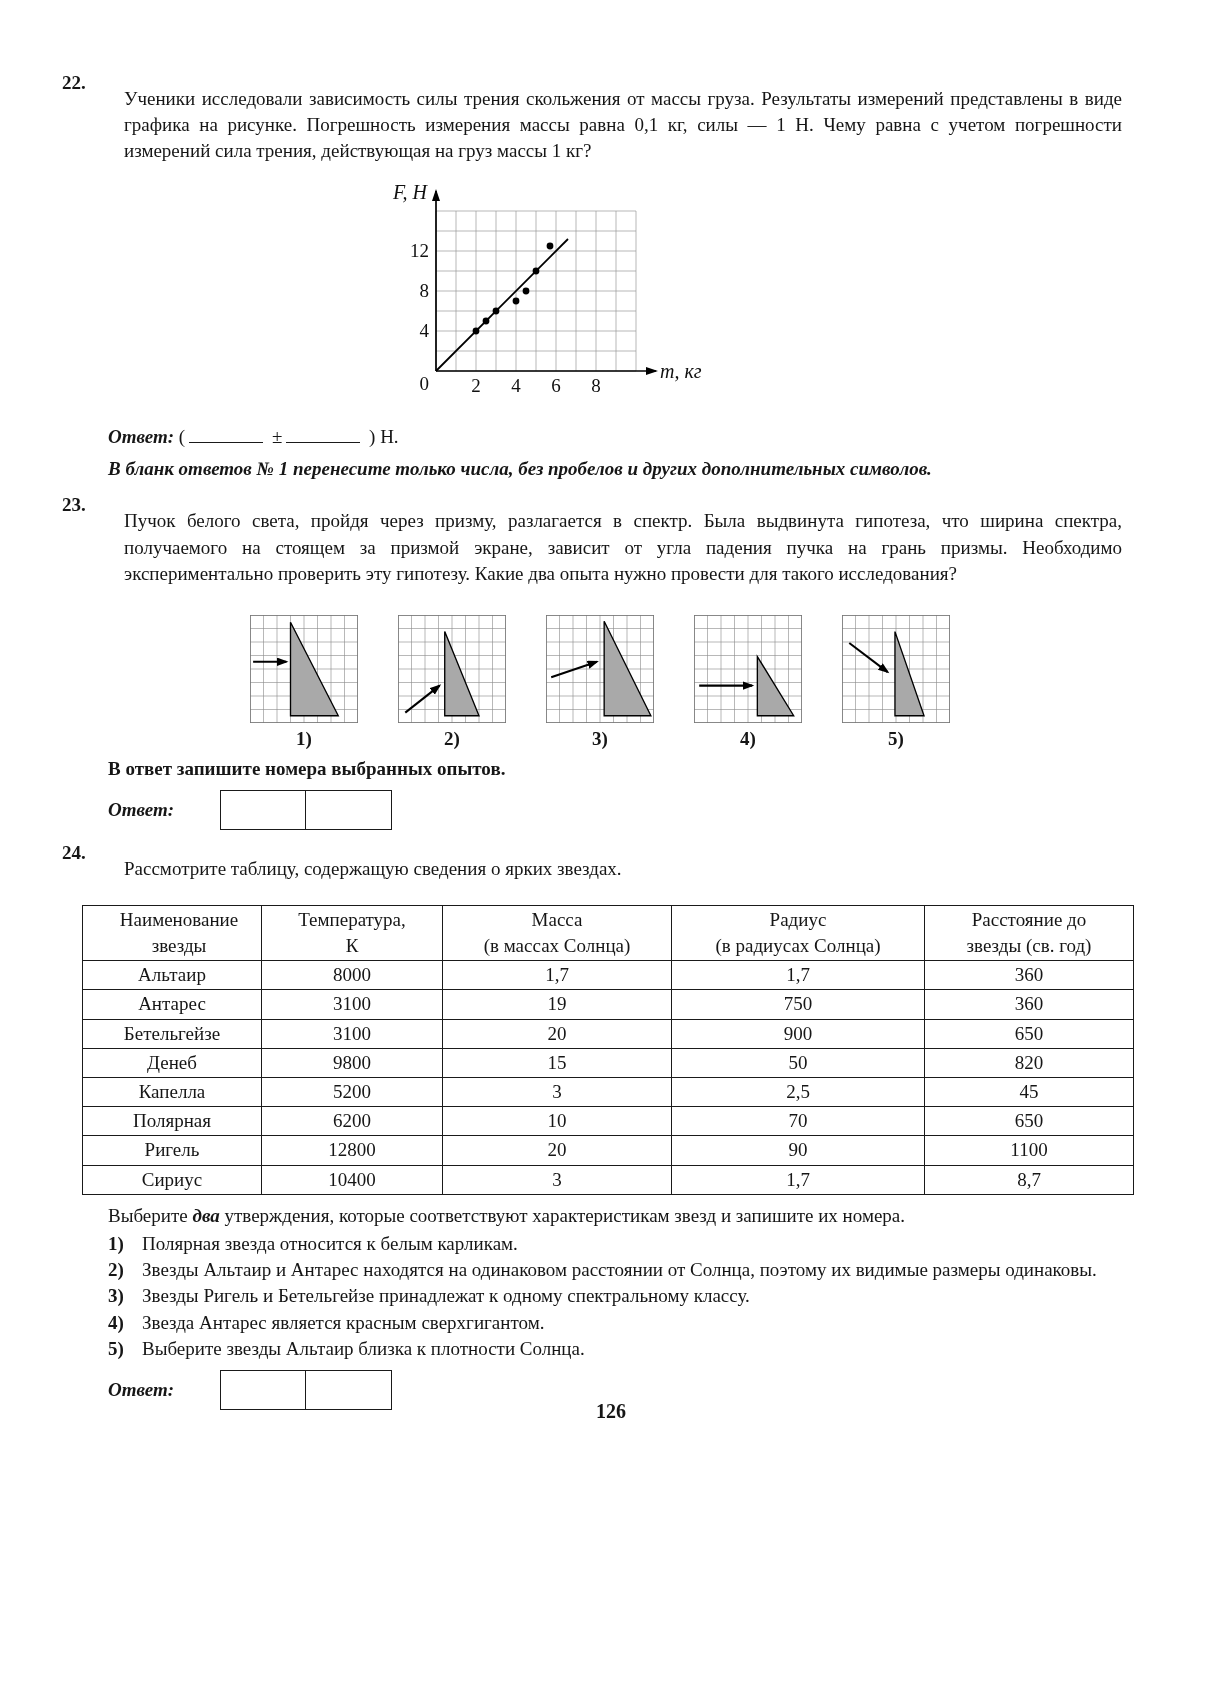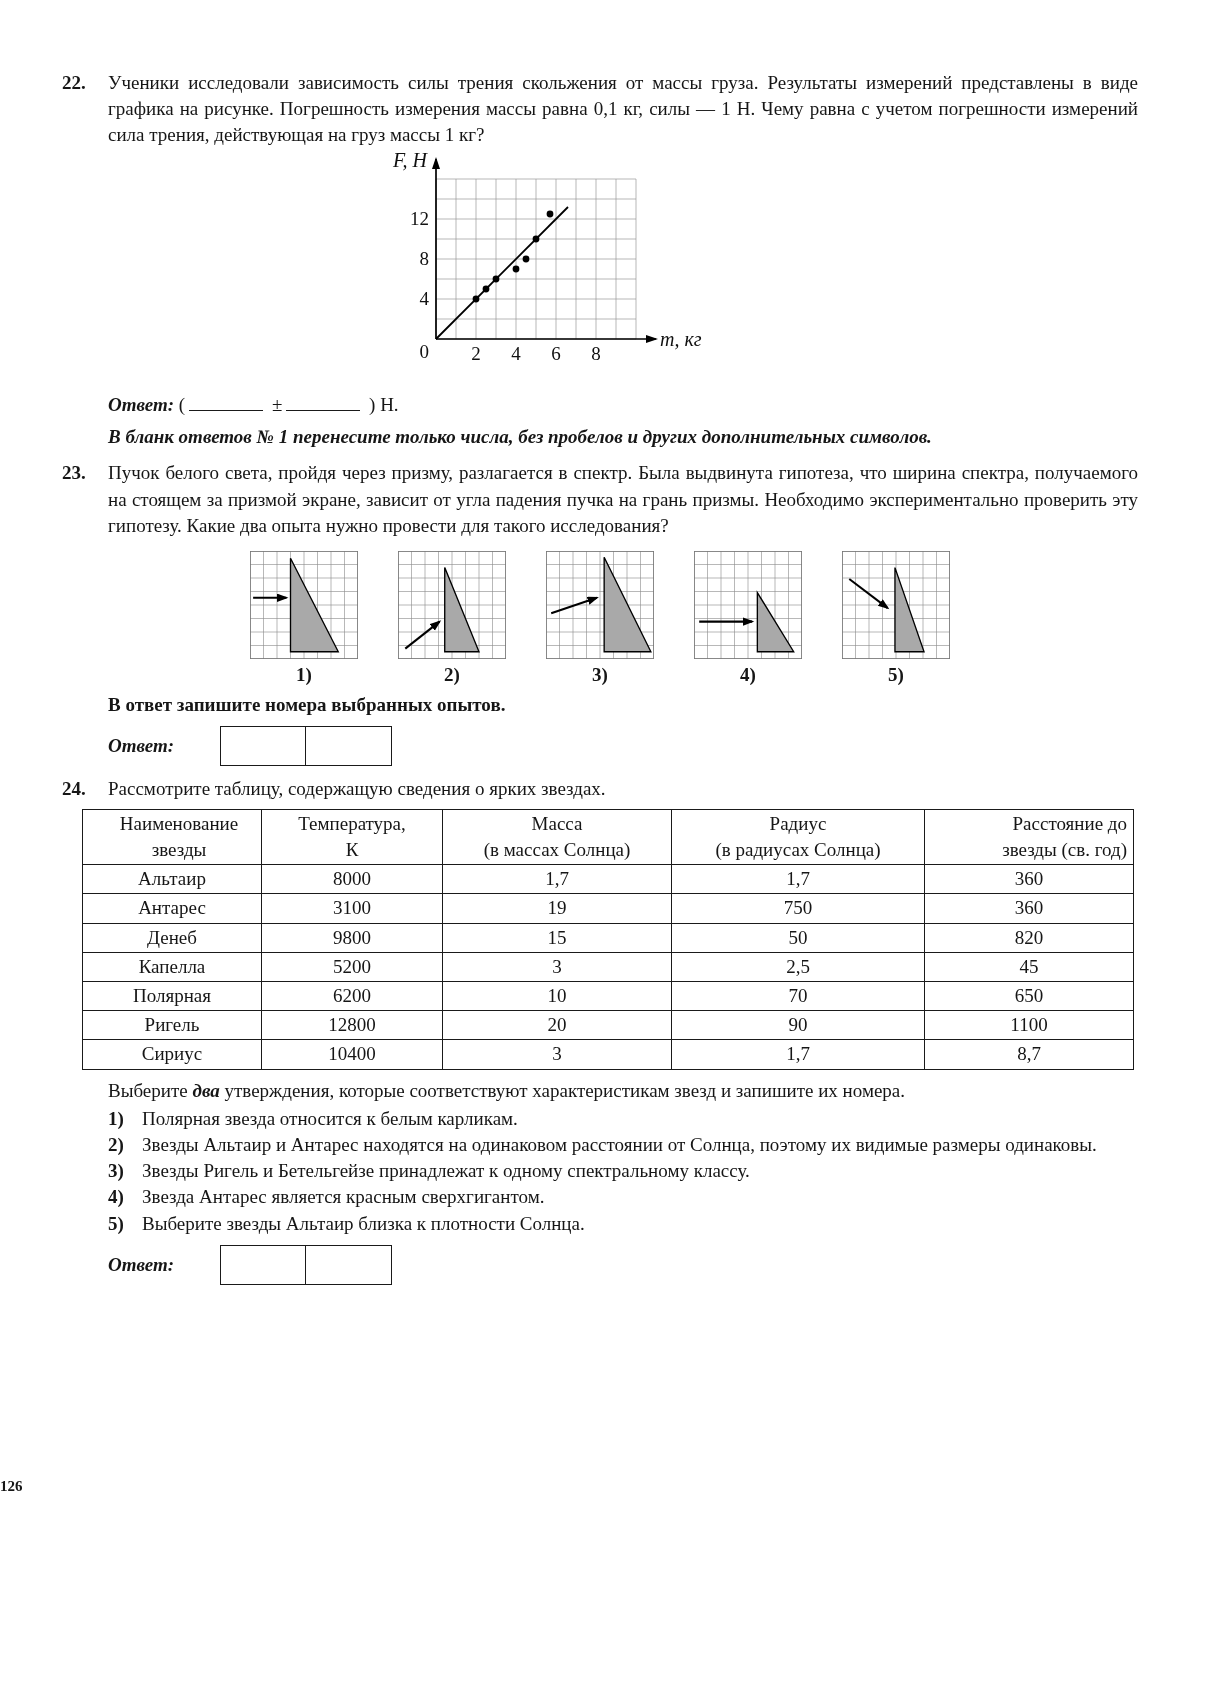--- a/index.html
+++ b/index.html
@@ -4,21 +4,21 @@
 <style>
   html,body{margin:0;padding:0;background:#ffffff}
   .page{
     position:relative;width:1222px;height:1706px;background:#fff;color:#161616;
     font-family:"Liberation Serif","DejaVu Serif",serif;font-size:19px;line-height:1.38;
     padding:70px 84px 0 62px;box-sizing:border-box;overflow:hidden;border-radius:12px;
   }
   .question{margin-bottom:8px}
   .qrow{display:flex}
   .qnum{flex:0 0 46px;font-weight:bold}
-  .qtext{flex:1;margin:0;text-align:justify}
+  .qtext{flex:1;margin:16px;text-align:justify}
   .graph-wrap{margin:4px 0 0 318px}
   .ansline22{margin:4px 0 2px 46px}
   .ans-label{font-weight:bold;font-style:italic}
   .blank{display:inline-block;width:74px;height:3px;border-bottom:1.6px solid #1a1a1a;vertical-align:baseline;margin:0 4px}
   .note{font-style:italic;font-weight:bold;text-align:justify;margin:6px 0 10px 46px}
   .figs{display:flex;justify-content:center;gap:40px;margin:12px 0 2px}
   .fig{text-align:center}
   .figsvg{display:block}
   .figlabel{font-weight:bold;margin-top:3px}
   .instr{font-weight:bold;margin:4px 0 8px 46px}
@@ -29,21 +29,21 @@
   .ansbox + .ansbox{border-left:none}
   table.stars{border-collapse:collapse;margin:6px 0 8px 20px;font-size:19px}
   .stars th,.stars td{border:1.5px solid #1a1a1a;text-align:center;padding:1px 6px}
   .stars th{font-weight:normal;white-space:pre-line}
   .selecttext{text-align:justify;margin:2px 0 2px 46px}
   .emph{font-weight:bold;font-style:italic}
   .opts{list-style:none;margin:2px 0 4px 46px;padding:0}
   .opts li{display:flex}
   .optnum{flex:0 0 34px;font-weight:bold}
   .opttext{flex:1;text-align:justify;margin:0}
-  .pagenum{position:absolute;top:1476px;left:0;width:100%;font-weight:bold;font-size:15px}
+  .pagenum{position:absolute;top:1398px;left:0;width:100%;text-align:center;font-weight:bold;font-size:20px}
   #graph text, .figsvg text{font-family:"Liberation Serif","DejaVu Serif",serif}
 </style>
 </head>
 <body>
 
 <div class="page">
 
   <section class="question">
     <div class="qrow">
       <span class="qnum">22.</span>
@@ -300,38 +300,45 @@
       <thead>
           <tr>
             <th style="width: 152px; padding-left: 20px;">Наименование
 звезды</th>
             <th style="width: 168px;">Температура,
 К</th>
             <th style="width: 216px;">Масса
 (в массах Солнца)</th>
             <th style="width: 240px;">Радиус
 (в радиусах Солнца)</th>
-            <th style="width: 196px; text-align: right;">Расстояние до
+            <th style="width: 196px;">Расстояние до
 звезды (св. год)</th>
           </tr>
         </thead>
       <tbody>
           <tr>
             <td>Альтаир</td>
             <td>8000</td>
             <td>1,7</td>
             <td>1,7</td>
             <td>360</td>
           </tr>
           <tr>
             <td>Антарес</td>
             <td>3100</td>
             <td>19</td>
             <td>750</td>
             <td>360</td>
+          </tr>
+          <tr>
+            <td>Бетельгейзе</td>
+            <td>3100</td>
+            <td>20</td>
+            <td>900</td>
+            <td>650</td>
           </tr>
           <tr>
             <td>Денеб</td>
             <td>9800</td>
             <td>15</td>
             <td>50</td>
             <td>820</td>
           </tr>
           <tr>
             <td>Капелла</td>

